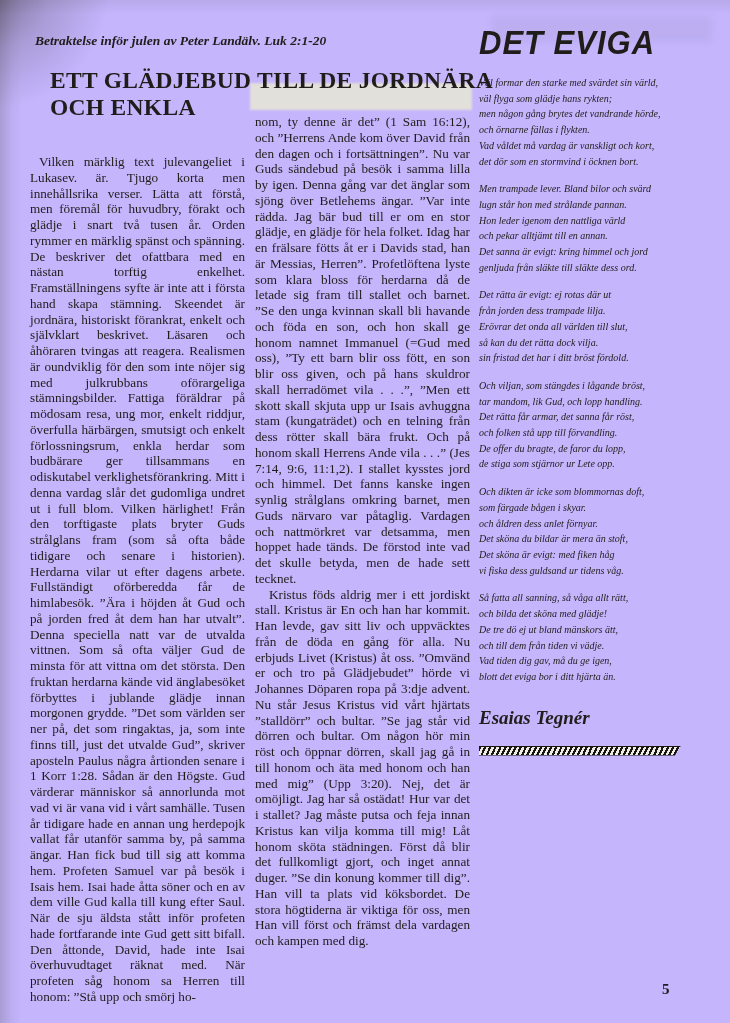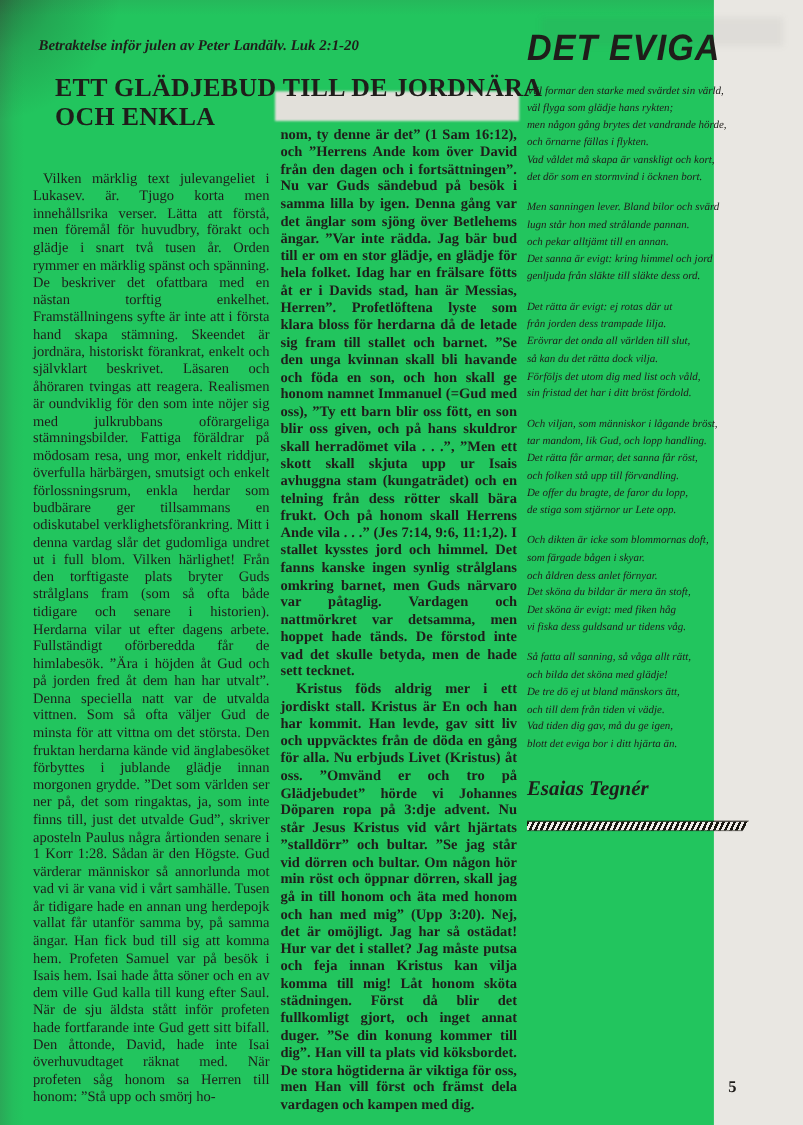--- a/index.html
+++ b/index.html
@@ -5,22 +5,22 @@
   html,body{margin:0;padding:0;}
   body{
     width:730px;height:1023px;
     background:#e9e7e2;
     font-family:"Liberation Serif",serif;
     color:#1f1d1a;
     overflow:hidden;
   }
   .page{
     position:relative;
-    width:649px;height:1023px;
-    background:#22c55e;
+    width:730px;height:1023px;
+    background:#c4b5fd;
   }
   
   .edge-shade{
     position:absolute;inset:0;pointer-events:none;
     background:
       radial-gradient(circle at -10px -10px, rgba(40,38,35,.50) 0px, rgba(40,38,35,.18) 60px, rgba(40,38,35,0) 120px),
       linear-gradient(to right, rgba(70,68,64,.22), rgba(70,68,64,.06) 12px, rgba(70,68,64,0) 22px),
       linear-gradient(to bottom, rgba(70,68,64,.10), rgba(70,68,64,0) 14px);
   }
   .smudge{
@@ -42,21 +42,21 @@
   }
 
   .bodycol{
     position:absolute;top:114px;width:215px;
     font-size:13.2px;line-height:15.75px;text-align:justify;
     hyphens:auto;-webkit-hyphens:auto;
   }
   .bodycol p{margin:0;}
   .col1{left:30px;margin-top:40px;}
   .col1 p{text-indent:9px;}
-  .col2{left:255px;font-weight:bold;}
+  .col2{left:255px;}
   .col2 p.indent{text-indent:14px;}
 
   .poemcol{
     position:absolute;left:479px;top:24px;width:238px;
   }
   .poem-title{
     font-family:"Liberation Sans",sans-serif;
     font-style:italic;font-weight:bold;
     font-size:31px;letter-spacing:1px;
     transform:scaleY(1.08);transform-origin:left top;
@@ -106,40 +106,40 @@
   </div>
 
   <div class="poemcol">
     <div class="poem-title">DET EVIGA</div>
     <div id="poem-body">
         <div class="stanza">
           <div class="poem-line">Väl formar den starke med svärdet sin värld,</div>
           <div class="poem-line">väl flyga som glädje hans rykten;</div>
           <div class="poem-line">men någon gång brytes det vandrande hörde,</div>
           <div class="poem-line">och örnarne fällas i flykten.</div>
-          <div class="poem-line">Vad våldet må skapa är vanskligt och kort,</div>
+          <div class="poem-line">Vad våldet må vardag är vanskligt och kort,</div>
           <div class="poem-line">det dör som en stormvind i öcknen bort.</div>
         </div>
         <div class="stanza">
-          <div class="poem-line">Men sanningen lever. Bland bilor och svärd</div>
+          <div class="poem-line">Men trampade lever. Bland bilor och svärd</div>
           <div class="poem-line">lugn står hon med strålande pannan.</div>
+          <div class="poem-line">Hon leder igenom den nattliga värld</div>
           <div class="poem-line">och pekar alltjämt till en annan.</div>
           <div class="poem-line">Det sanna är evigt: kring himmel och jord</div>
           <div class="poem-line">genljuda från släkte till släkte dess ord.</div>
         </div>
         <div class="stanza">
           <div class="poem-line">Det rätta är evigt: ej rotas där ut</div>
           <div class="poem-line">från jorden dess trampade lilja.</div>
           <div class="poem-line">Erövrar det onda all världen till slut,</div>
           <div class="poem-line">så kan du det rätta dock vilja.</div>
-          <div class="poem-line">Förföljs det utom dig med list och våld,</div>
           <div class="poem-line">sin fristad det har i ditt bröst fördold.</div>
         </div>
         <div class="stanza">
-          <div class="poem-line">Och viljan, som människor i lågande bröst,</div>
+          <div class="poem-line">Och viljan, som stängdes i lågande bröst,</div>
           <div class="poem-line">tar mandom, lik Gud, och lopp handling.</div>
           <div class="poem-line">Det rätta får armar, det sanna får röst,</div>
           <div class="poem-line">och folken stå upp till förvandling.</div>
           <div class="poem-line">De offer du bragte, de faror du lopp,</div>
           <div class="poem-line">de stiga som stjärnor ur Lete opp.</div>
         </div>
         <div class="stanza">
           <div class="poem-line">Och dikten är icke som blommornas doft,</div>
           <div class="poem-line">som färgade bågen i skyar.</div>
           <div class="poem-line">och åldren dess anlet förnyar.</div>

